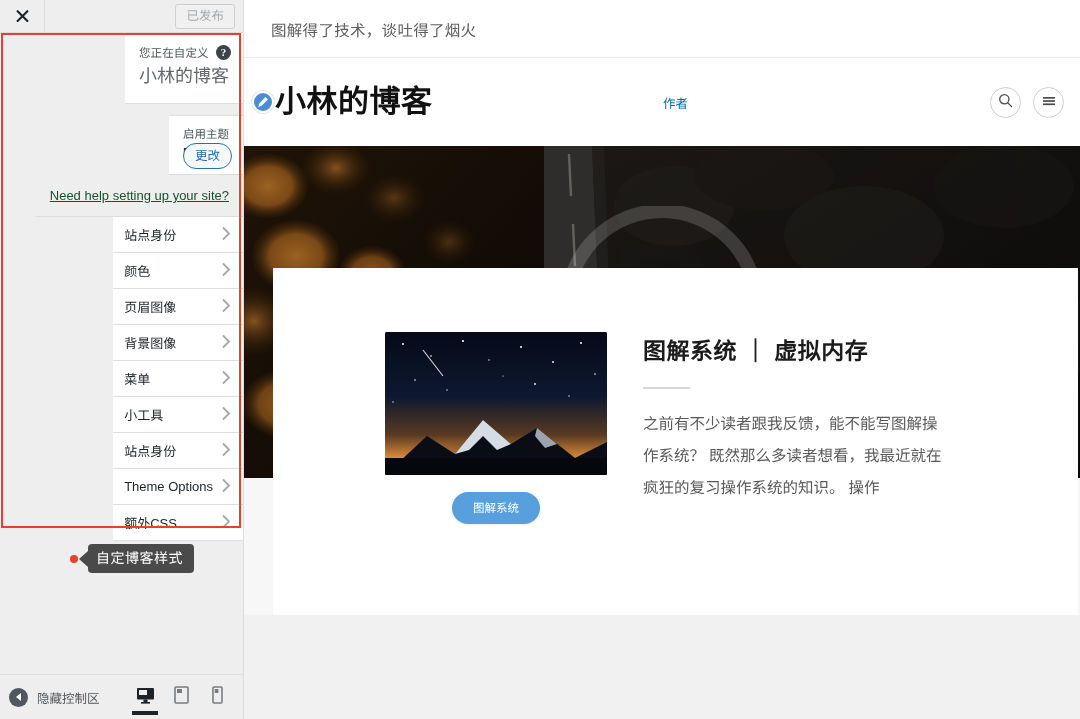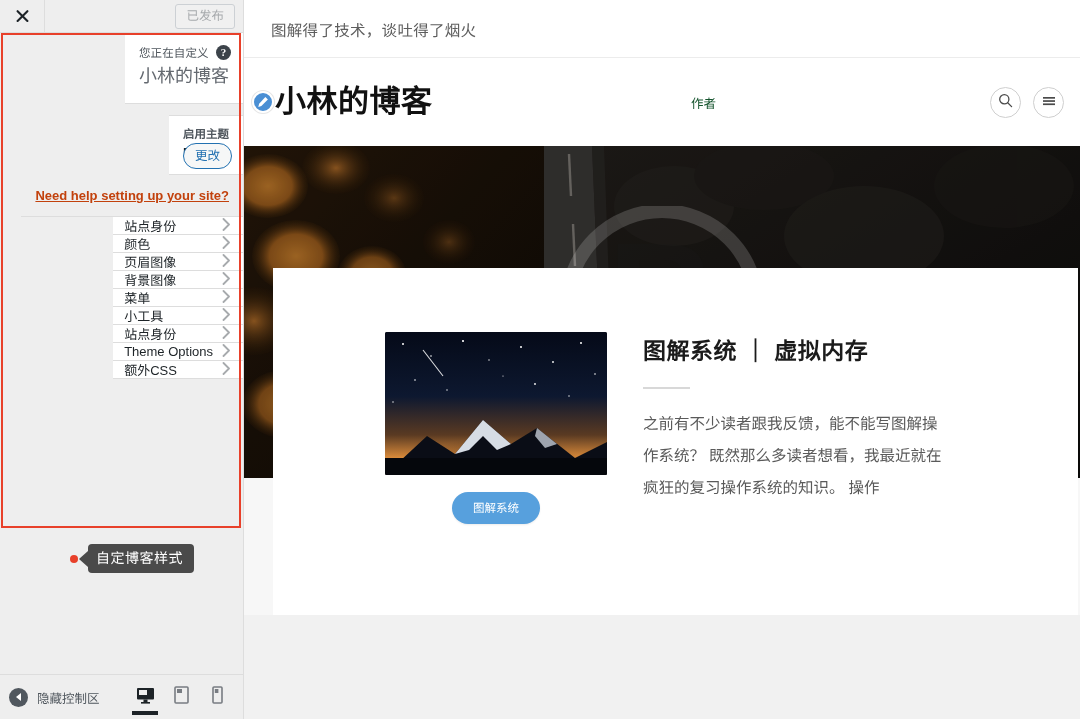--- a/index.html
+++ b/index.html
@@ -87,45 +87,45 @@
   }
   .sb-gap { height: 11px; background: #eeeeee; }
 
   .sb-theme {
     background: #ffffff;
     border-top: 1px solid #dddddd;
     border-bottom: 1px solid #dddddd;
     padding: 11px 14px 12px 14px;
     position: relative;
   }
-  .sb-theme-kicker { font-size: 11.5px; color: #50575e; line-height: 15px; font-weight: bold; }
+  .sb-theme-kicker { font-size: 11.5px; color: #50575e; line-height: 15px; }
   .sb-theme-name { font-size: 13px; color: #1d2327; font-weight: bold; line-height: 19px; margin-top: 1px; }
   .change-btn {
     position: absolute; right: 11px; top: 27px;
     height: 26px; padding: 0 11px;
     border: 1px solid #2271b1; border-radius: 13px;
     background: #f6f7f7; color: #2271b1;
     font-size: 12.5px; line-height: 24px;
     cursor: pointer;
   }
 
   .sb-helplink {
     background: #eeeeee;
     padding: 11px 14px 12px 14px;
     border-bottom: 1px solid #dddddd;
   }
   .sb-helplink a {
-    color: #c2410c; font-size: 13px; font-weight: bold;
+    color: #14532d; font-size: 13px; font-weight: normal;
     text-decoration: underline; cursor: pointer;
   }
 
   .sb-list { background: #ffffff; }
   .sb-item {
     position: relative;
-    height: 18px;
+    height: 36px;
     padding: 0 30px 0 11px;
     display: flex; align-items: center;
     border-bottom: 1px solid #dddddd;
     font-size: 13px; color: #1d2327;
     cursor: pointer; background: #ffffff;
   }
   .chev {
     position: absolute; right: 12px; top: 50%;
     transform: translateY(-50%);
     color: #a7aaad;
@@ -224,22 +224,22 @@
     display: flex; align-items: center; justify-content: center;
     cursor: pointer; flex: 0 0 22px;
     position: relative; z-index: 5;
   }
   .site-title {
     font-size: 31px; font-weight: bold; color: #111111;
     letter-spacing: .5px; line-height: 36px;
     margin-left: 1px;
   }
   .nav-author {
-    position: absolute; left: 447px;
-    font-size: 12.5px; color: #14532d;
+    position: absolute; left: 419px;
+    font-size: 12.5px; color: #0369a1;
   }
   .header-actions {
     position: absolute; right: 16px;
     display: flex; gap: 12px; align-items: center;
   }
   .circ-btn {
     width: 31px; height: 31px; border-radius: 50%;
     border: 1px solid #cfcfcf; background: #ffffff;
     display: flex; align-items: center; justify-content: center;
     cursor: pointer;

